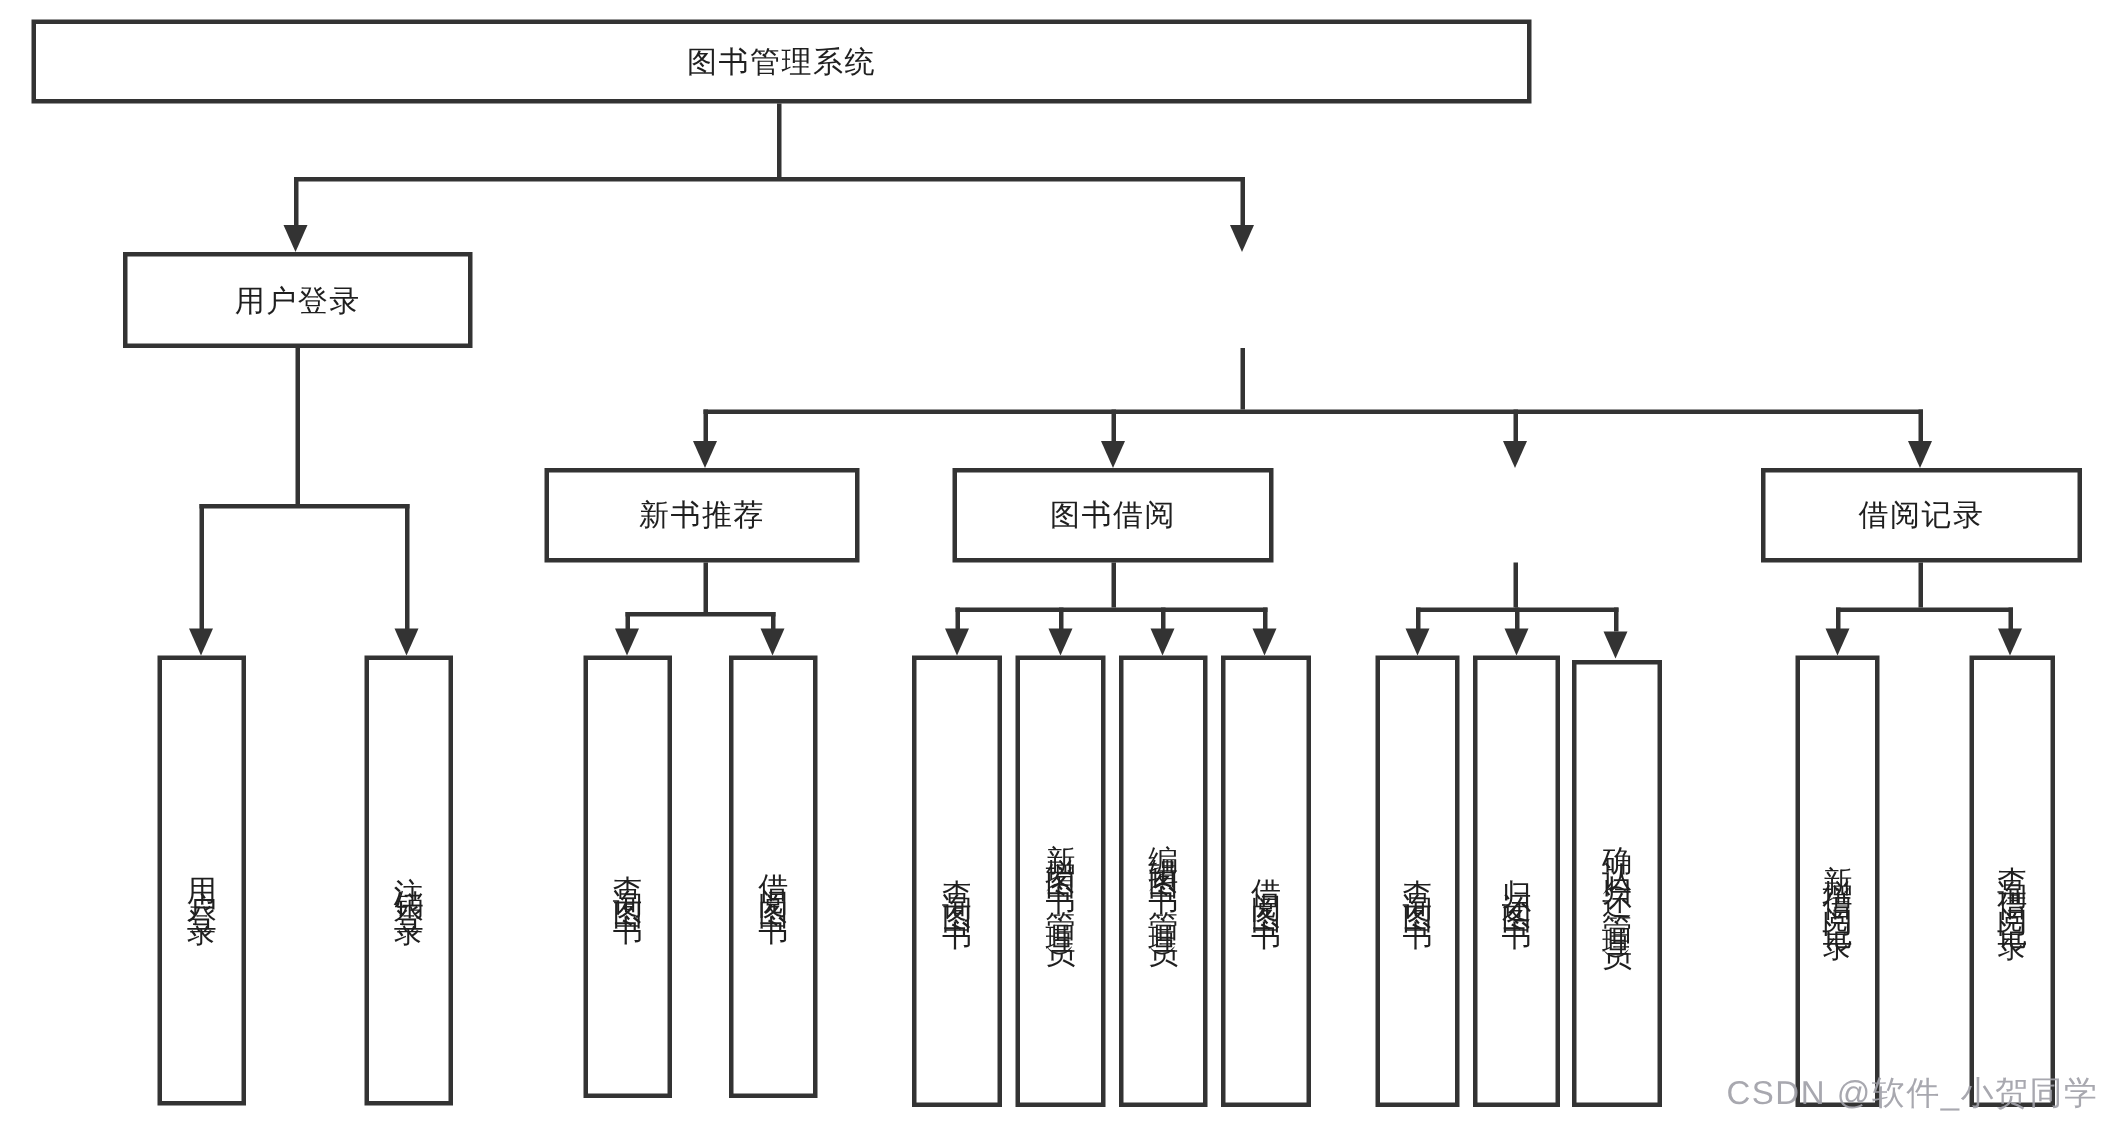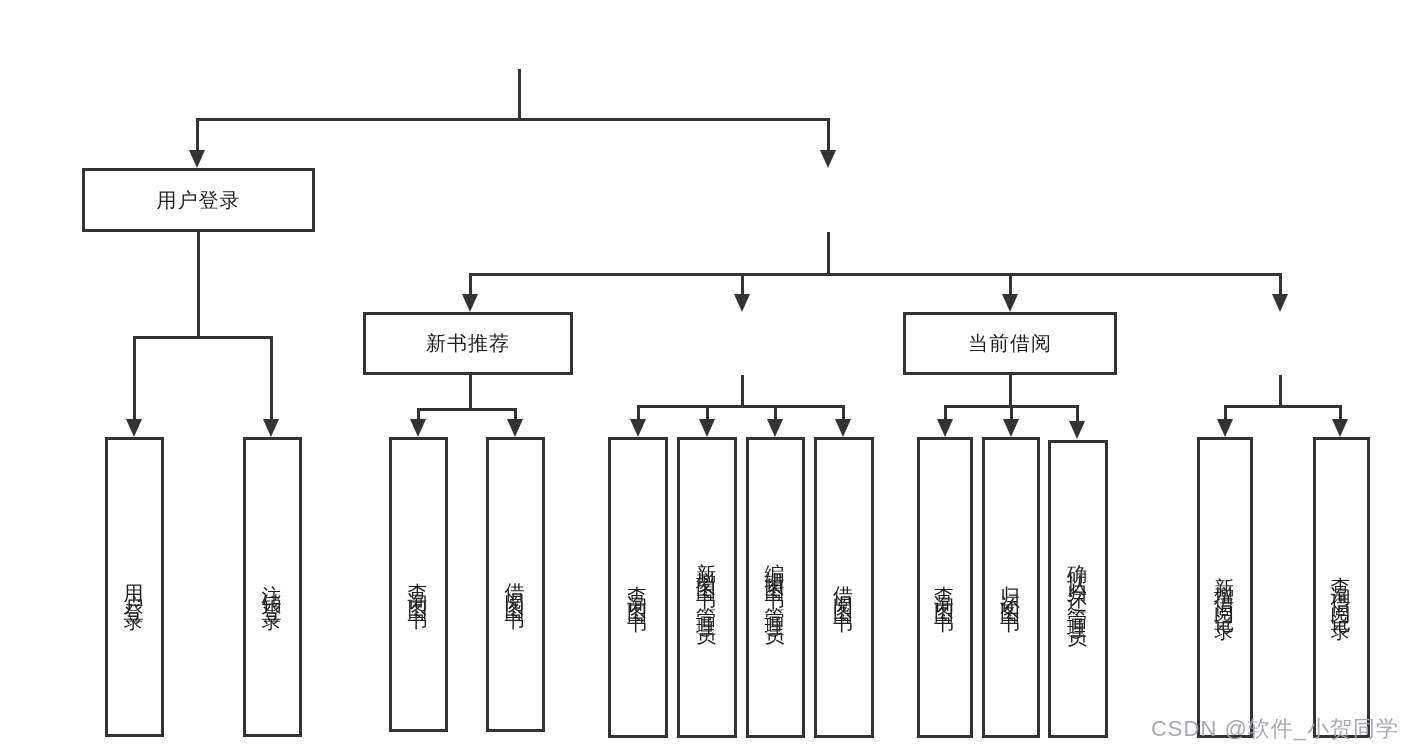--- a/index.html
+++ b/index.html
@@ -34,25 +34,27 @@
     color:var(--watermark-color);opacity:.92;white-space:nowrap;z-index:5;
     letter-spacing:1px;
     margin-top:26px;
   }
 </style>
 </head>
 <body>
 
 <div class="canvas">
 
+  <div class="box" style="left:21px;top:13px;width:1000px;height:56px;">图书管理系统</div>
 
   <div class="box" style="left:82px;top:168px;width:233px;height:64px;">用户登录</div>
 
   <div class="box" style="left:363px;top:312px;width:210px;height:63px;">新书推荐</div>
-  <div class="box" style="left:903px;top:312px;width:214px;height:63px;">当前借阅</div>
+  <div class="box" style="left:635px;top:312px;width:214px;height:63px;">图书借阅</div>
+  <div class="box" style="left:1174px;top:312px;width:214px;height:63px;">借阅记录</div>
 
   <div class="box leaf" style="left:105px;top:437px;width:59px;height:300px;">
     <span class="vtext">用户登录</span>
   </div>
   <div class="box leaf" style="left:243px;top:437px;width:59px;height:300px;">
     <span class="vtext">注销登录</span>
   </div>
 
   <div class="box leaf" style="left:389px;top:437px;width:59px;height:295px;">
     <span class="vtext">查询图书</span>

